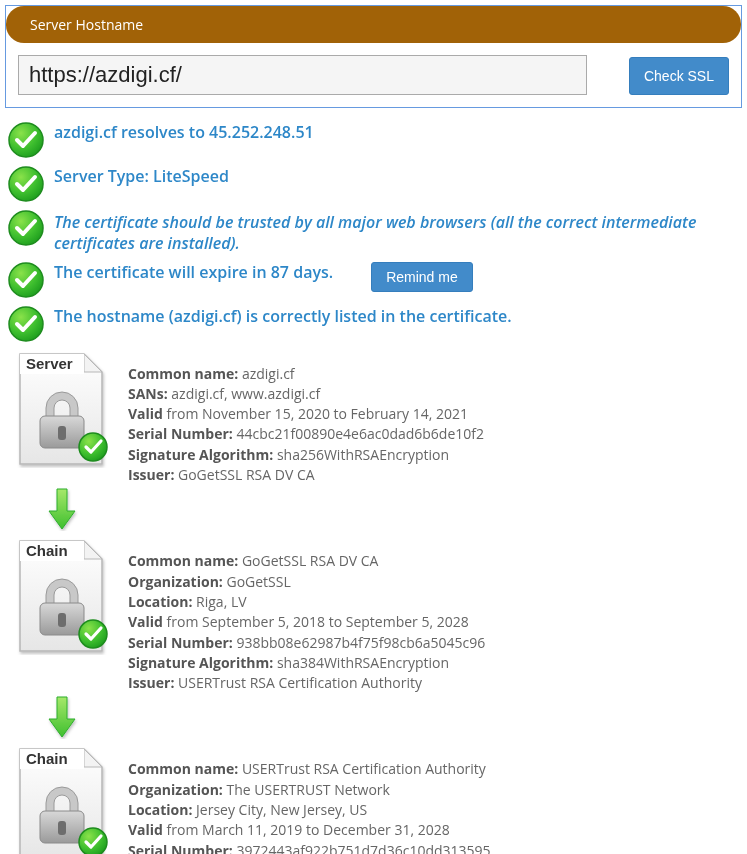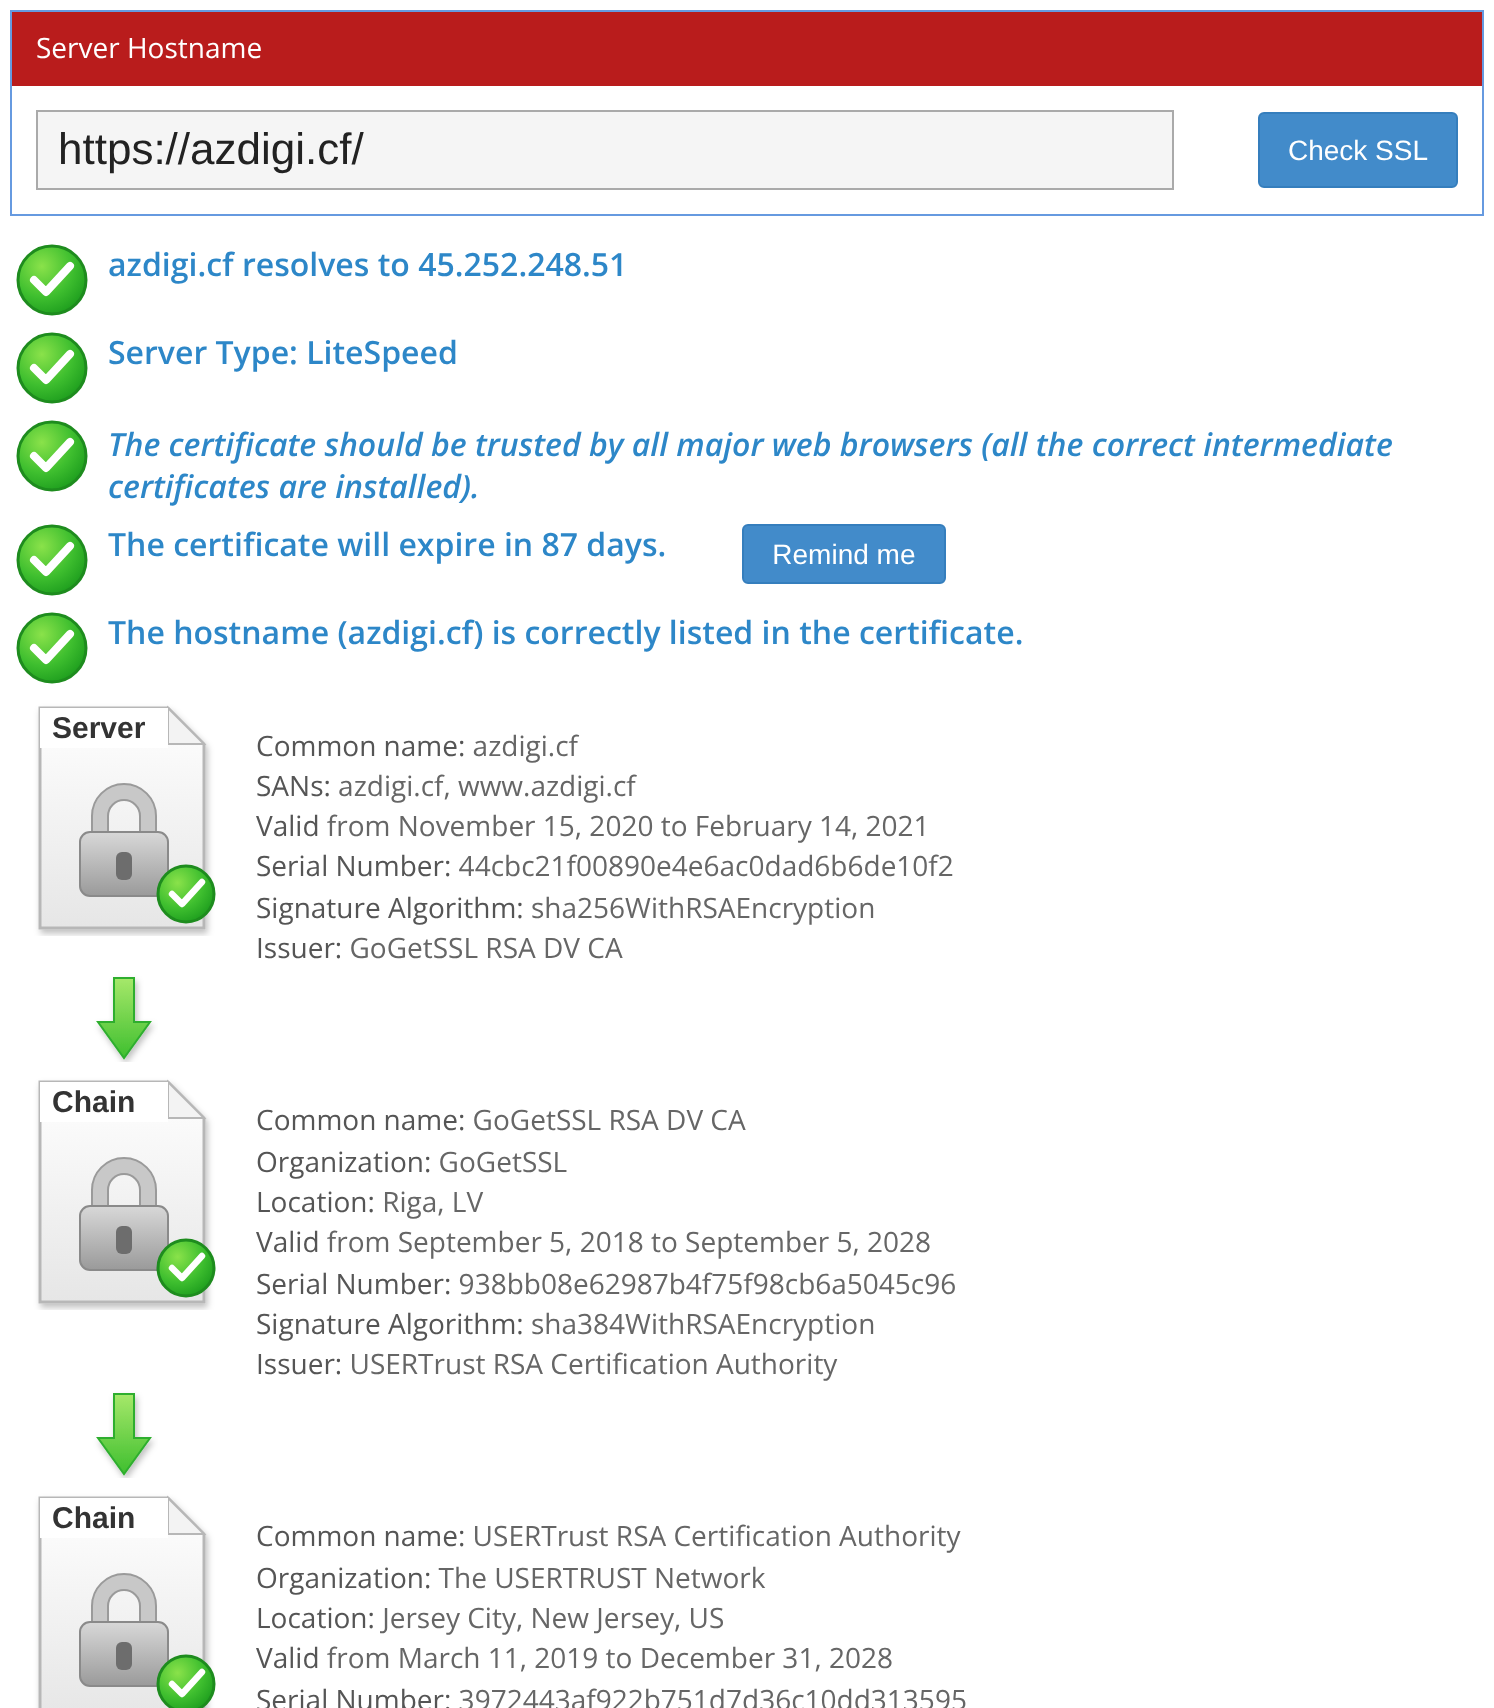--- a/index.html
+++ b/index.html
@@ -1,19 +1,19 @@
 <!DOCTYPE html>
 <html><head>
 <meta charset="utf-8">
 <style>
   * { box-sizing: border-box; margin: 0; padding: 0; }
   body { font-family: "Segoe UI", "Open Sans", Arial, sans-serif; font-size: 14px; color: #555; background: #fff; width: 747px; }
   .panel { border: 1px solid #669ae0; margin: 5px; }
-  .panel-header { background: #b91c1c; color: #fff; padding: 9px 12px; font-size: 14px; }
-  .panel-body { padding: 12px; display: flex; gap: 14px; align-items: center; }
+  .panel-header { background: #a16207; color: #fff; padding: 9px 24px; font-size: 14px; border-radius: 18px; }
+  .panel-body { padding: 12px; display: flex; gap: 14px; align-items: flex-end; }
   .url-input {
     flex: 1; font-size: 22px; padding: 6px 10px;
     border: 1px solid #aaa; background: #f5f5f5;
     font-family: Arial, sans-serif; color: #222;
   }
   .btn {
     background: #428bca; color: #fff; border: 1px solid #357ebd;
     padding: 10px 14px; font-size: 14px; cursor: pointer; border-radius: 3px;
     white-space: nowrap;
     margin-left: 28px;
@@ -23,21 +23,21 @@
   .check-row { display: flex; align-items: flex-start; gap: 10px; margin-bottom: 8px; }
   .check-text { color: #2d87c8; font-size: 16px; font-weight: 600; line-height: 1.3; }
   .check-text.multi { padding-top: 2px; font-style: italic; }
   .green-check {
     width: 36px; height: 36px; flex: 0 0 36px;
   }
   .green-check svg { width: 36px; height: 36px; display:block; }
   .cert-block { display: flex; gap: 18px; margin: 6px 12px 0 14px; }
   .cert-icon-col { width: 96px; display: flex; flex-direction: column; align-items: center; }
   .cert-info { color: #666; font-size: 14px; line-height: 1.45; padding-top: 14px; }
-  .cert-info .label { font-weight: 400; color: #555; }
+  .cert-info .label { font-weight: 700; color: #555; }
   .arrow-holder { width: 96px; display:flex; justify-content:center; margin: 2px 0 2px 14px; }
 </style>
 </head>
 <body>
 
 <svg width="0" height="0" style="position:absolute">
   <defs>
     <radialGradient id="greenGlow" cx="35%" cy="30%" r="75%">
       <stop offset="0%" stop-color="#8ae24a"></stop>
       <stop offset="60%" stop-color="#3fbf2f"></stop>

